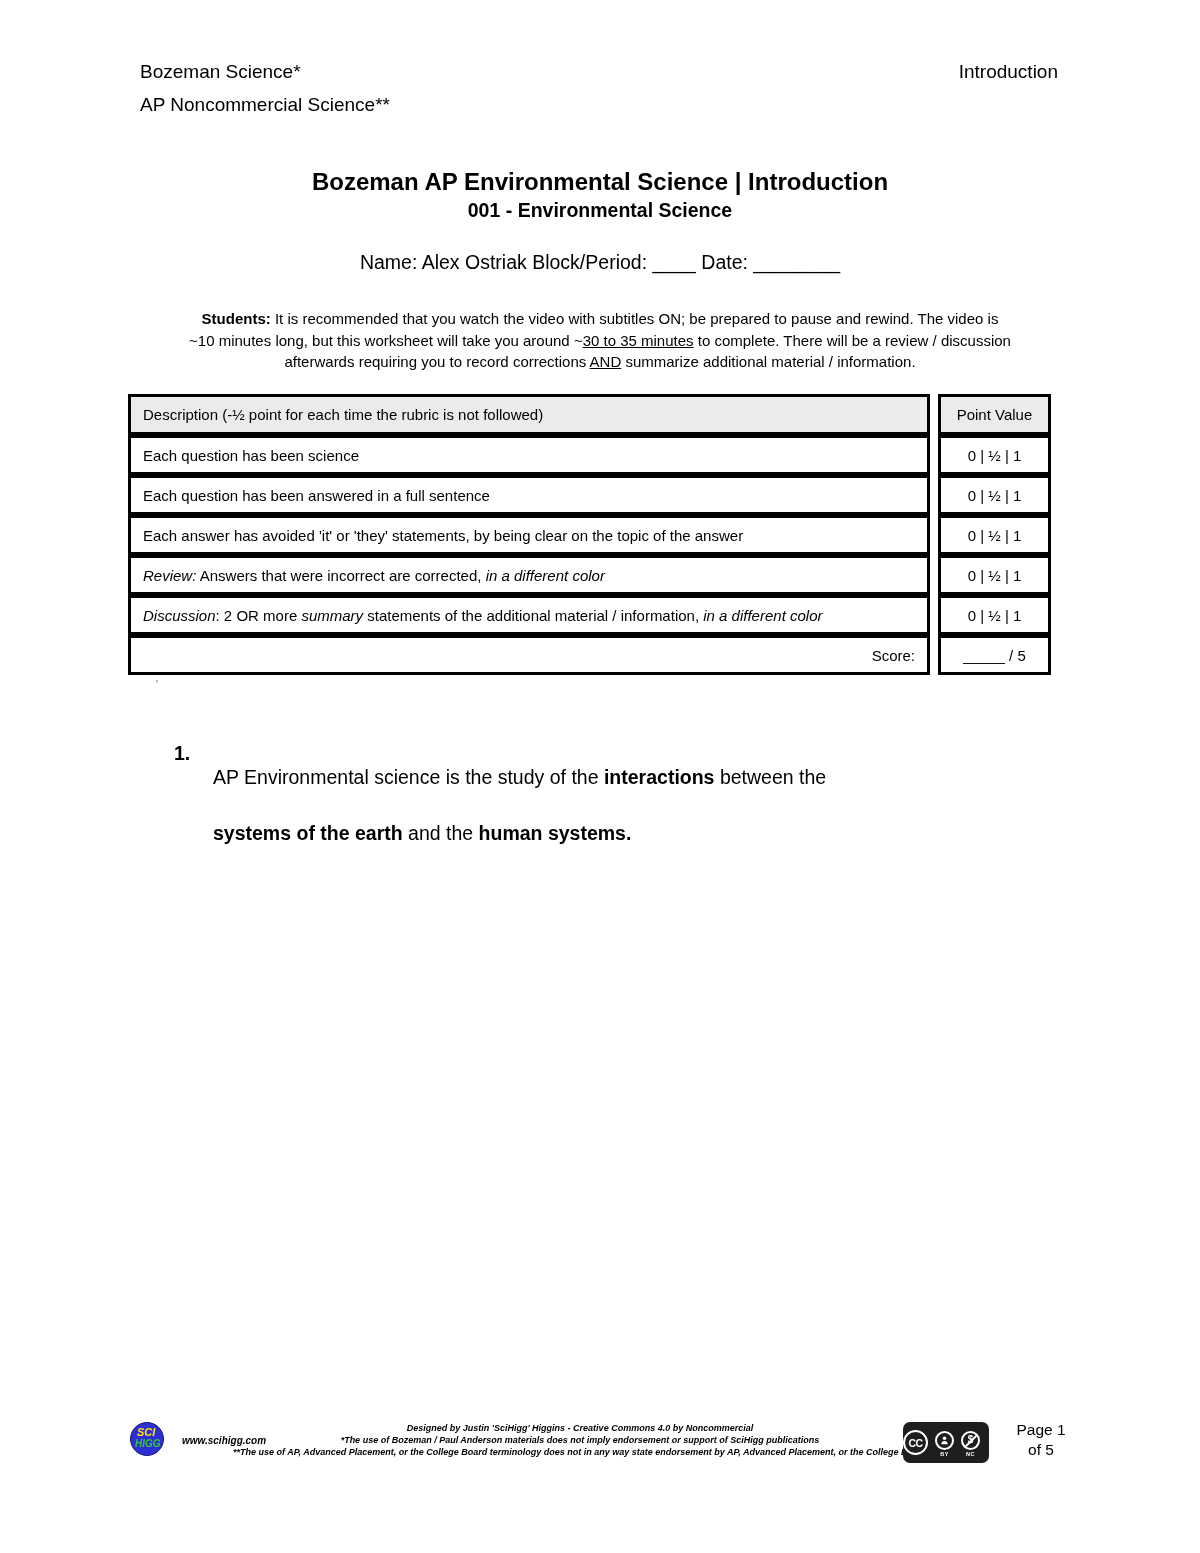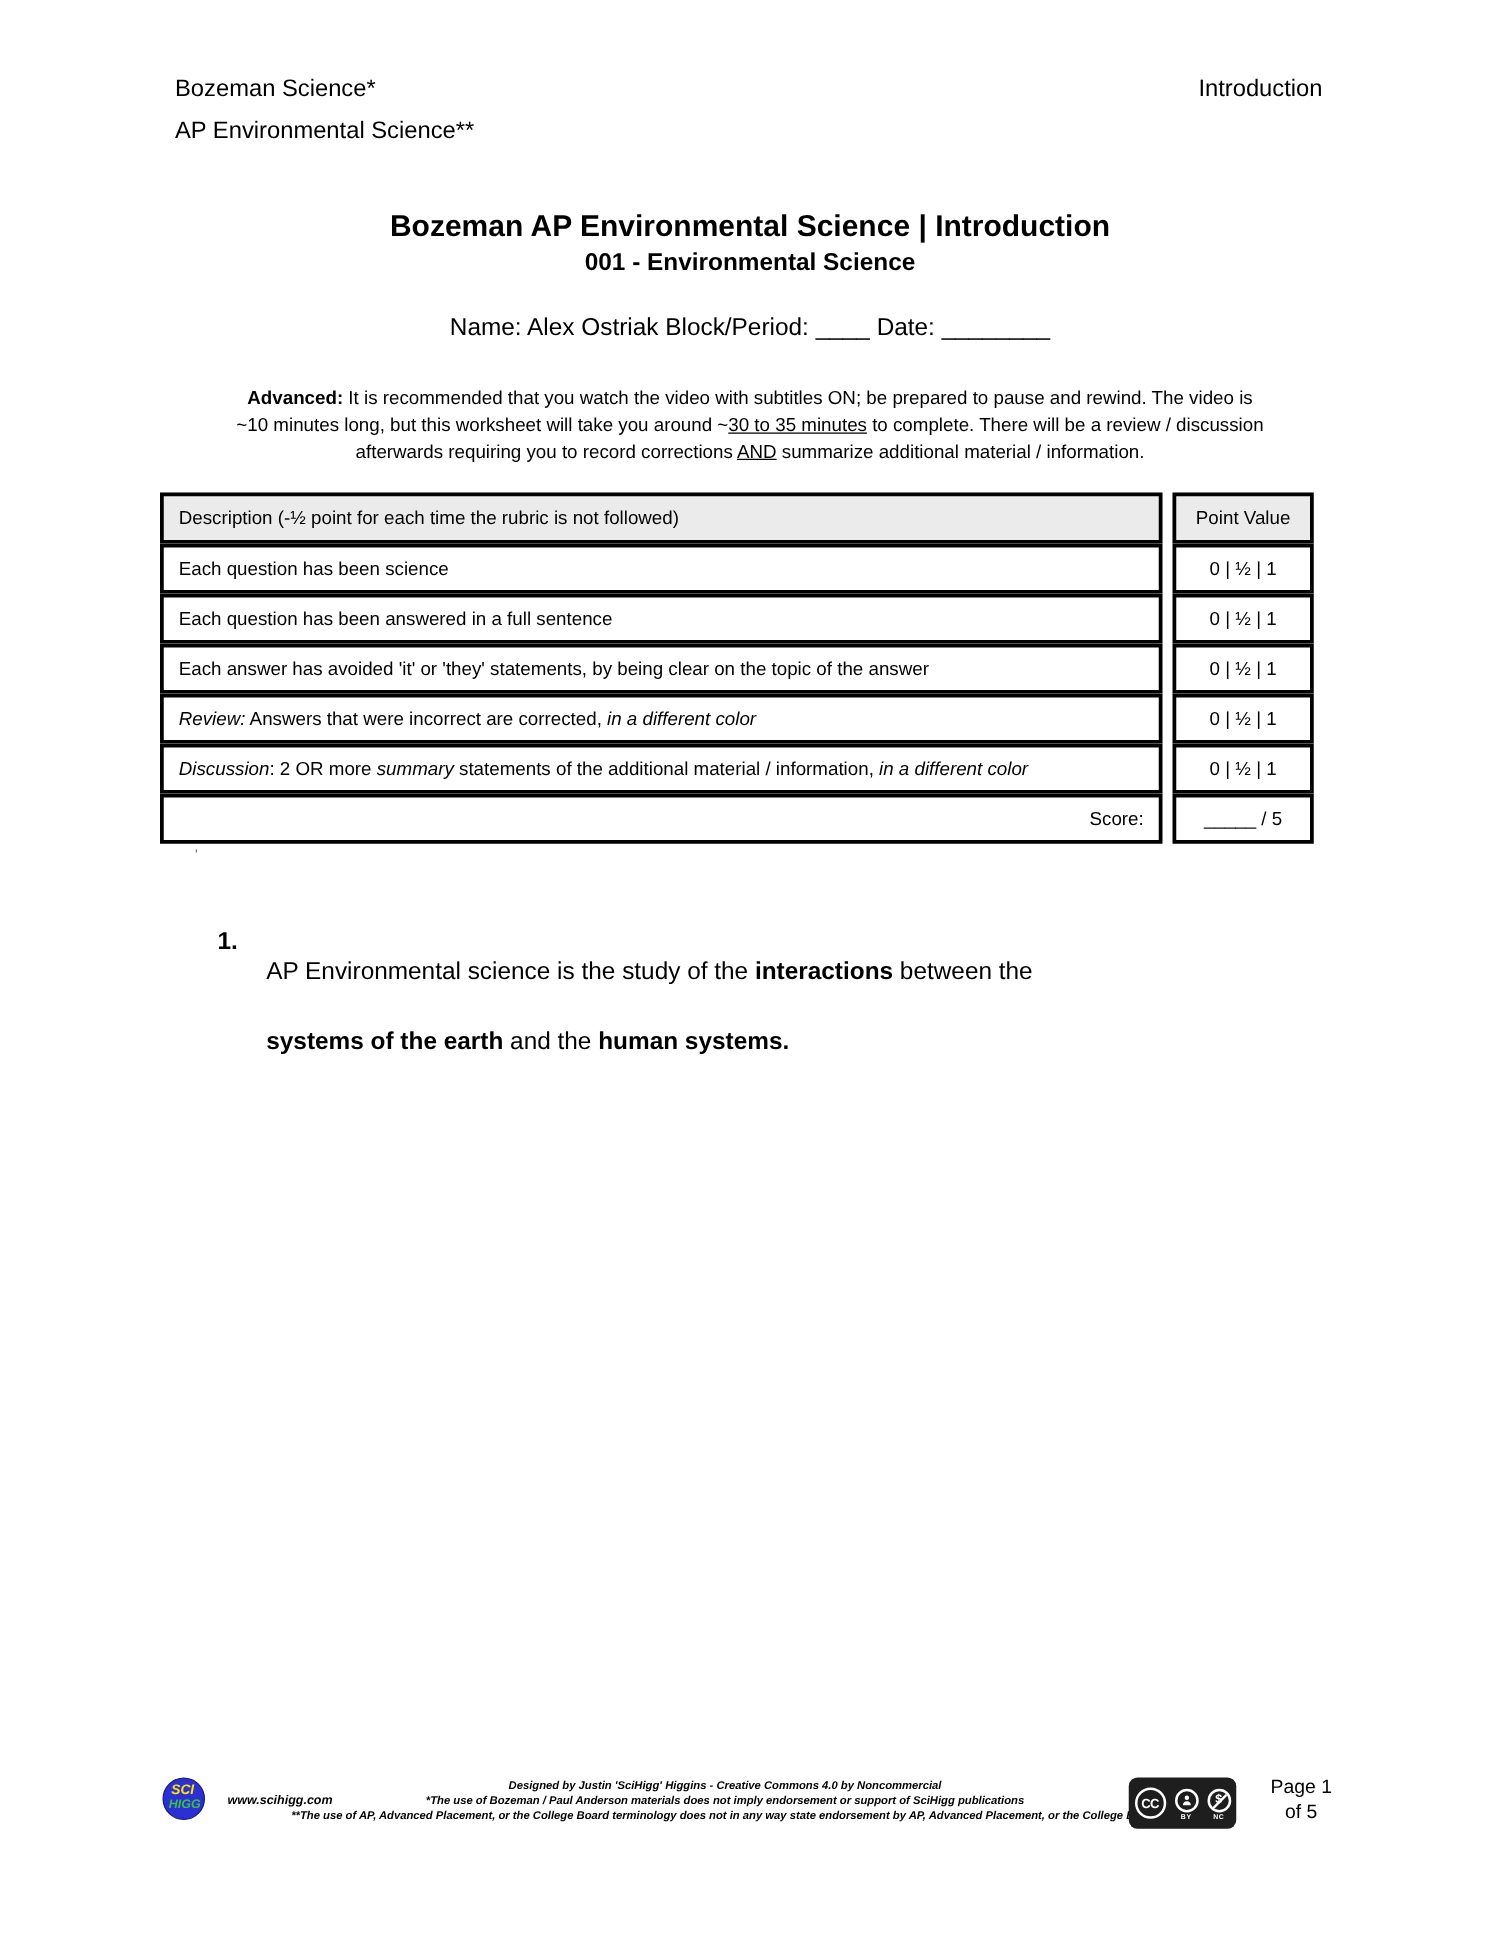--- a/index.html
+++ b/index.html
@@ -41,51 +41,51 @@
 
   
   .logo{position:absolute;left:130px;top:1422px;width:34px;height:34px;border-radius:50%;
         background:#2b2fd4;border:1px solid #1a1a7a;box-sizing:border-box;}
   .logo .sci{position:absolute;left:6px;top:4px;color:#ffe400;font-style:italic;font-weight:bold;font-size:11px;line-height:11px;}
   .logo .higg{position:absolute;left:4px;top:16px;color:#39c13f;font-style:italic;font-weight:bold;font-size:10px;line-height:10px;}
   .website{position:absolute;left:182px;top:1435px;font-size:10px;font-style:italic;font-weight:600;}
   .credits{position:absolute;left:110px;top:1422px;width:940px;text-align:center;
            font-size:9px;line-height:12px;font-style:italic;font-weight:bold;}
   .badge{position:absolute;left:903px;top:1422px;width:86px;height:41px;background:#1e1e1e;border-radius:7px;
-         display:flex;align-items:center;justify-content:center;gap:7px;box-sizing:border-box;}
+         display:flex;align-items:center;gap:7px;box-sizing:border-box;}
   .cc-circle{width:25px;height:25px;border:2.5px solid #fff;border-radius:50%;color:#fff;font-weight:bold;
              font-size:10.5px;display:flex;align-items:center;justify-content:center;letter-spacing:-0.5px;box-sizing:border-box;}
   .icon-col{display:flex;flex-direction:column;align-items:center;gap:1px;margin-top:2px;}
   .sm-circle{width:19px;height:19px;border:2px solid #fff;border-radius:50%;position:relative;
              display:flex;align-items:center;justify-content:center;color:#fff;box-sizing:border-box;overflow:hidden;}
   .nc-glyph{font-size:10px;font-weight:bold;line-height:10px;}
   .nc-slash{position:absolute;left:-2px;top:7px;width:20px;height:1.6px;background:#fff;transform:rotate(-45deg);}
   .icon-label{color:#fff;font-size:5.5px;font-weight:bold;letter-spacing:0.5px;line-height:6px;}
   .pagefoot{position:absolute;left:1008px;top:1420px;width:66px;text-align:center;font-size:15.5px;line-height:20px;}
 </style>
 </head>
 <body>
 
 <div class="page">
 
   <div class="hdr-left">
     <div>Bozeman Science*</div>
-    <div>AP Environmental Science**</div>
+    <div>AP Noncommercial Science**</div>
   </div>
   <div class="hdr-right">Introduction</div>
 
   <div class="title">Bozeman AP Environmental Science | Introduction</div>
   <div class="subtitle">001 - Environmental Science</div>
 
   <div class="nameline">
     <span>Name: </span><span>Alex Ostriak</span><span> Block/Period: </span><span>____</span><span> Date: </span><span>________</span>
   </div>
 
   <div class="students">
-    <div><span class="b">Advanced:</span><span> It is recommended that you watch the video with subtitles ON; be prepared to pause and rewind. The video is</span></div>
+    <div><span class="b">Students:</span><span> It is recommended that you watch the video with subtitles ON; be prepared to pause and rewind. The video is</span></div>
     <div><span>~10 minutes long, but this worksheet will take you around ~</span><span class="u">30 to 35 minutes</span><span> to complete. There will be a review / discussion</span></div>
     <div><span>afterwards requiring you to record corrections </span><span class="u">AND</span><span> summarize additional material /  information.</span></div>
   </div>
 
   <div class="rubric">
     <div class="trow thead">
       <div class="cell desc">Description (-½ point for each time the rubric is not followed)</div>
       <div class="cell val">Point Value</div>
     </div>
     <div class="trow">

